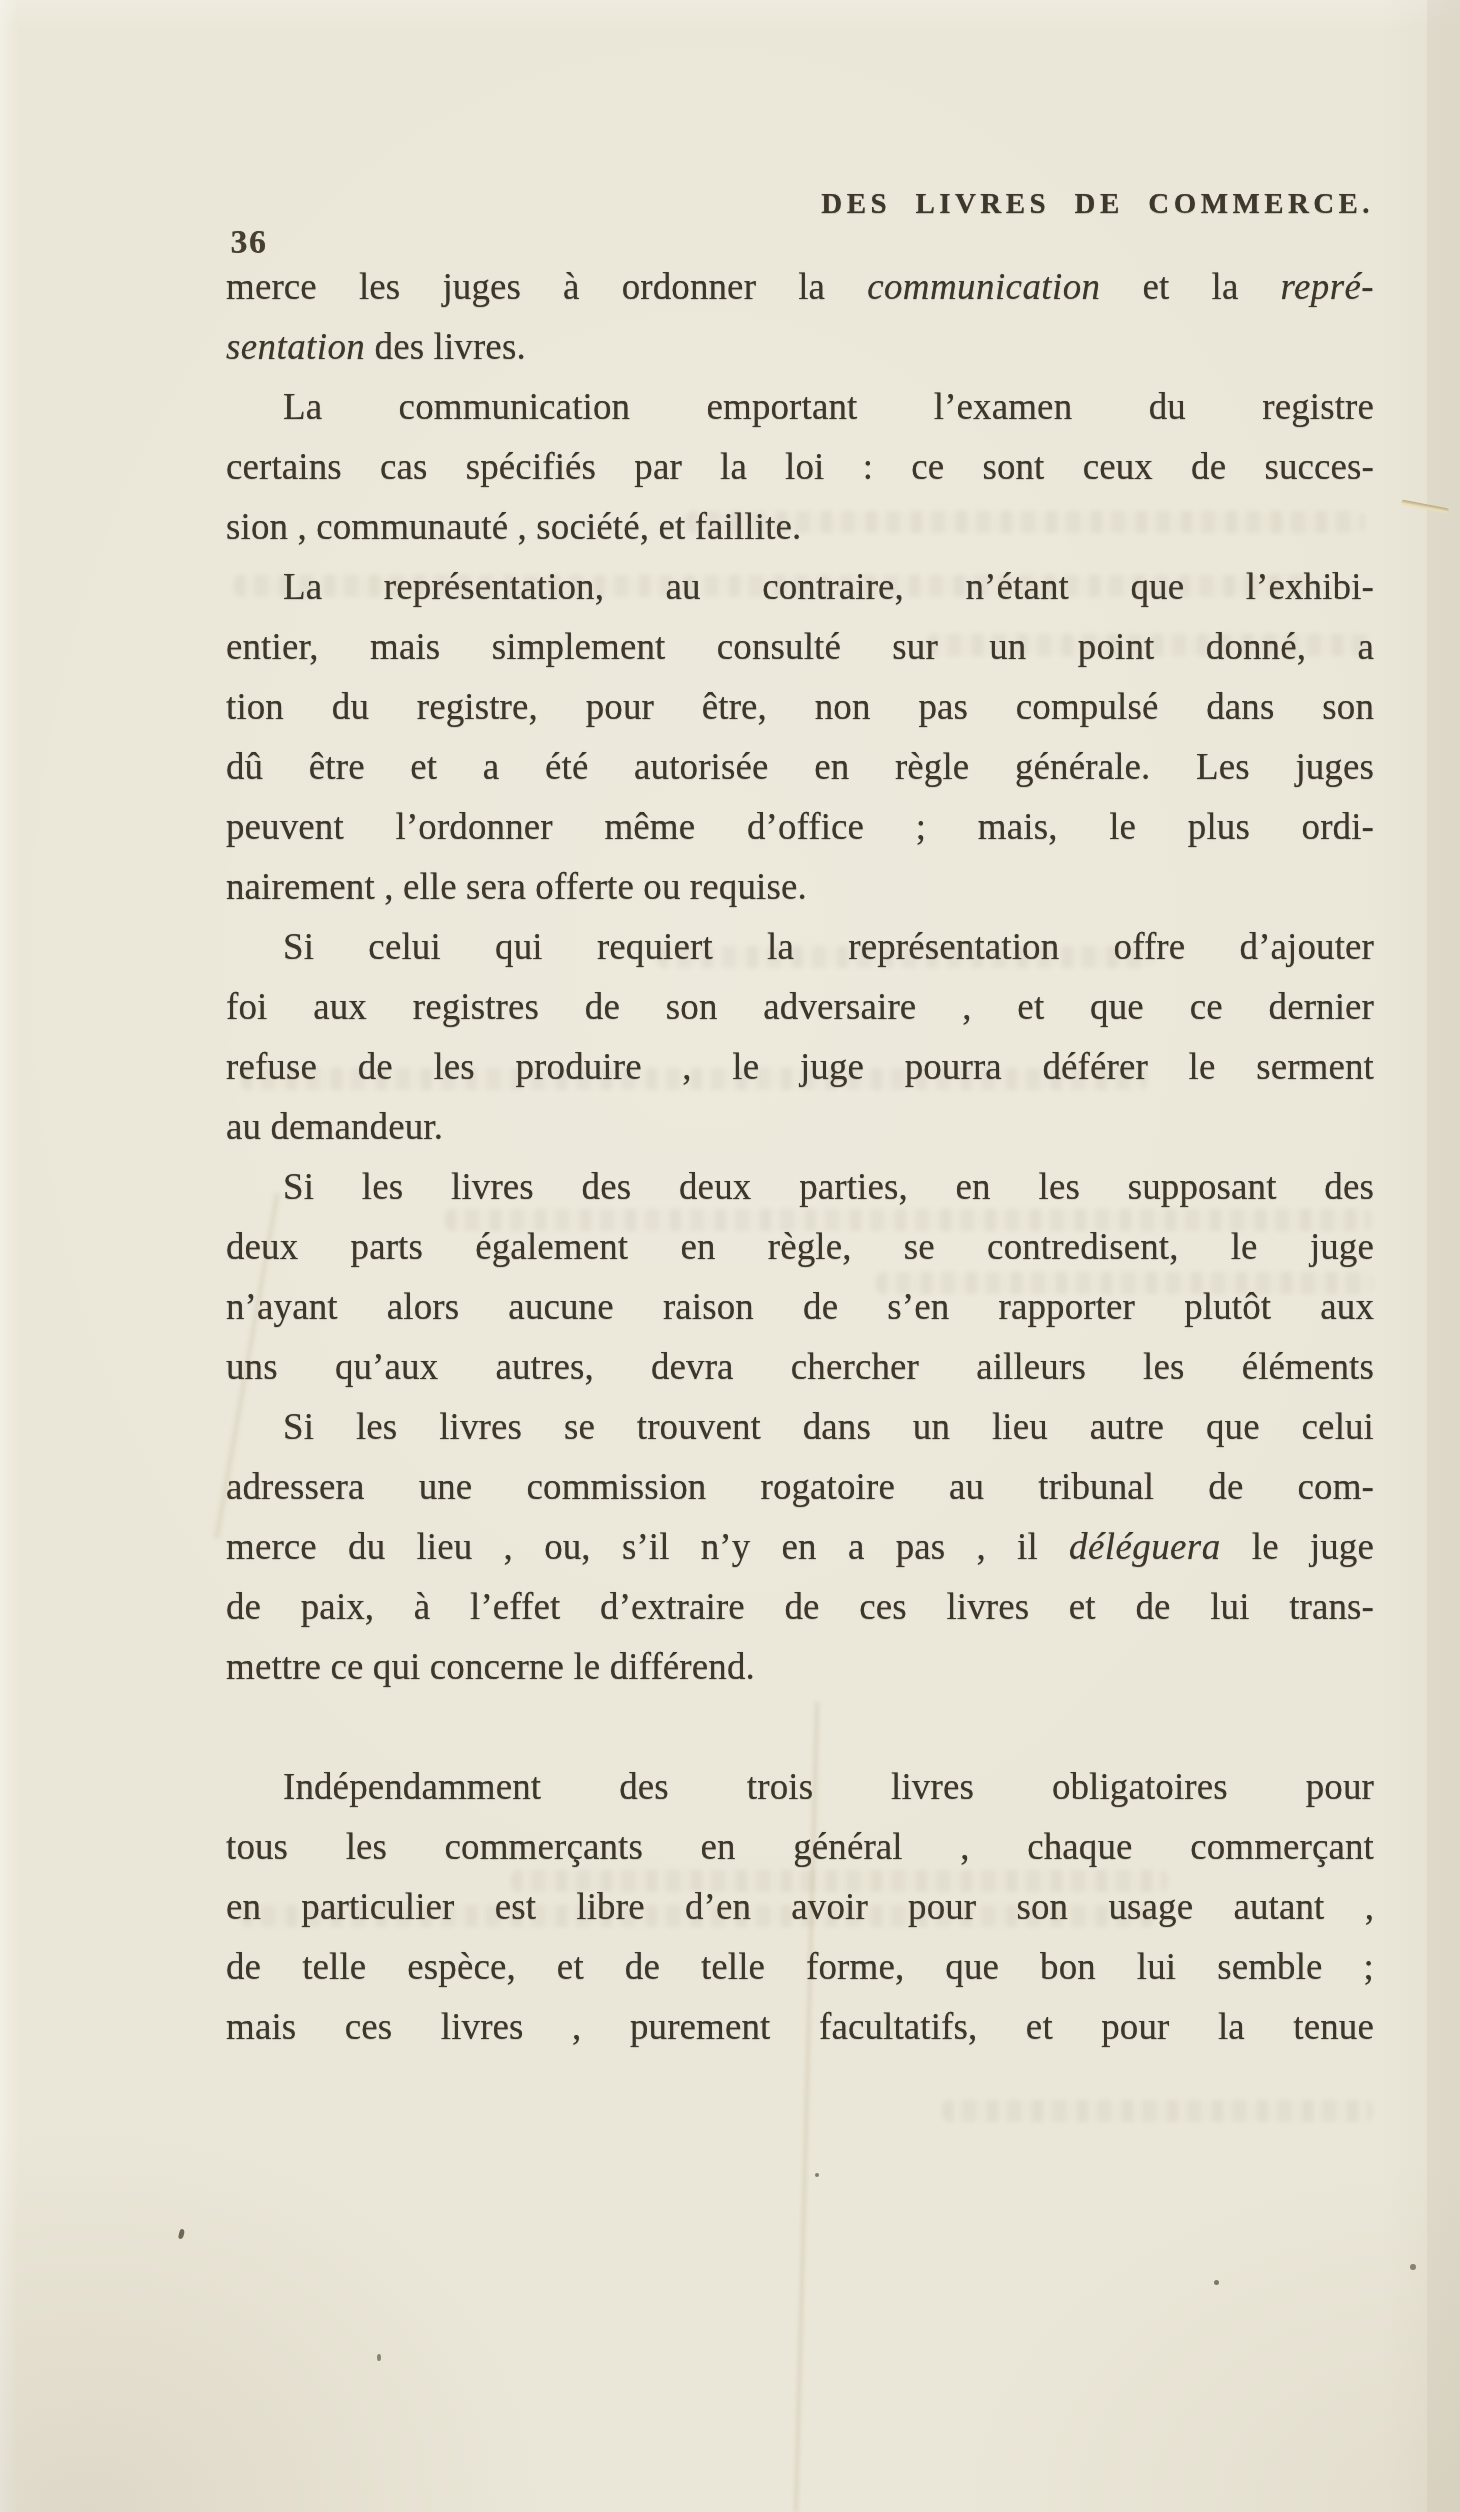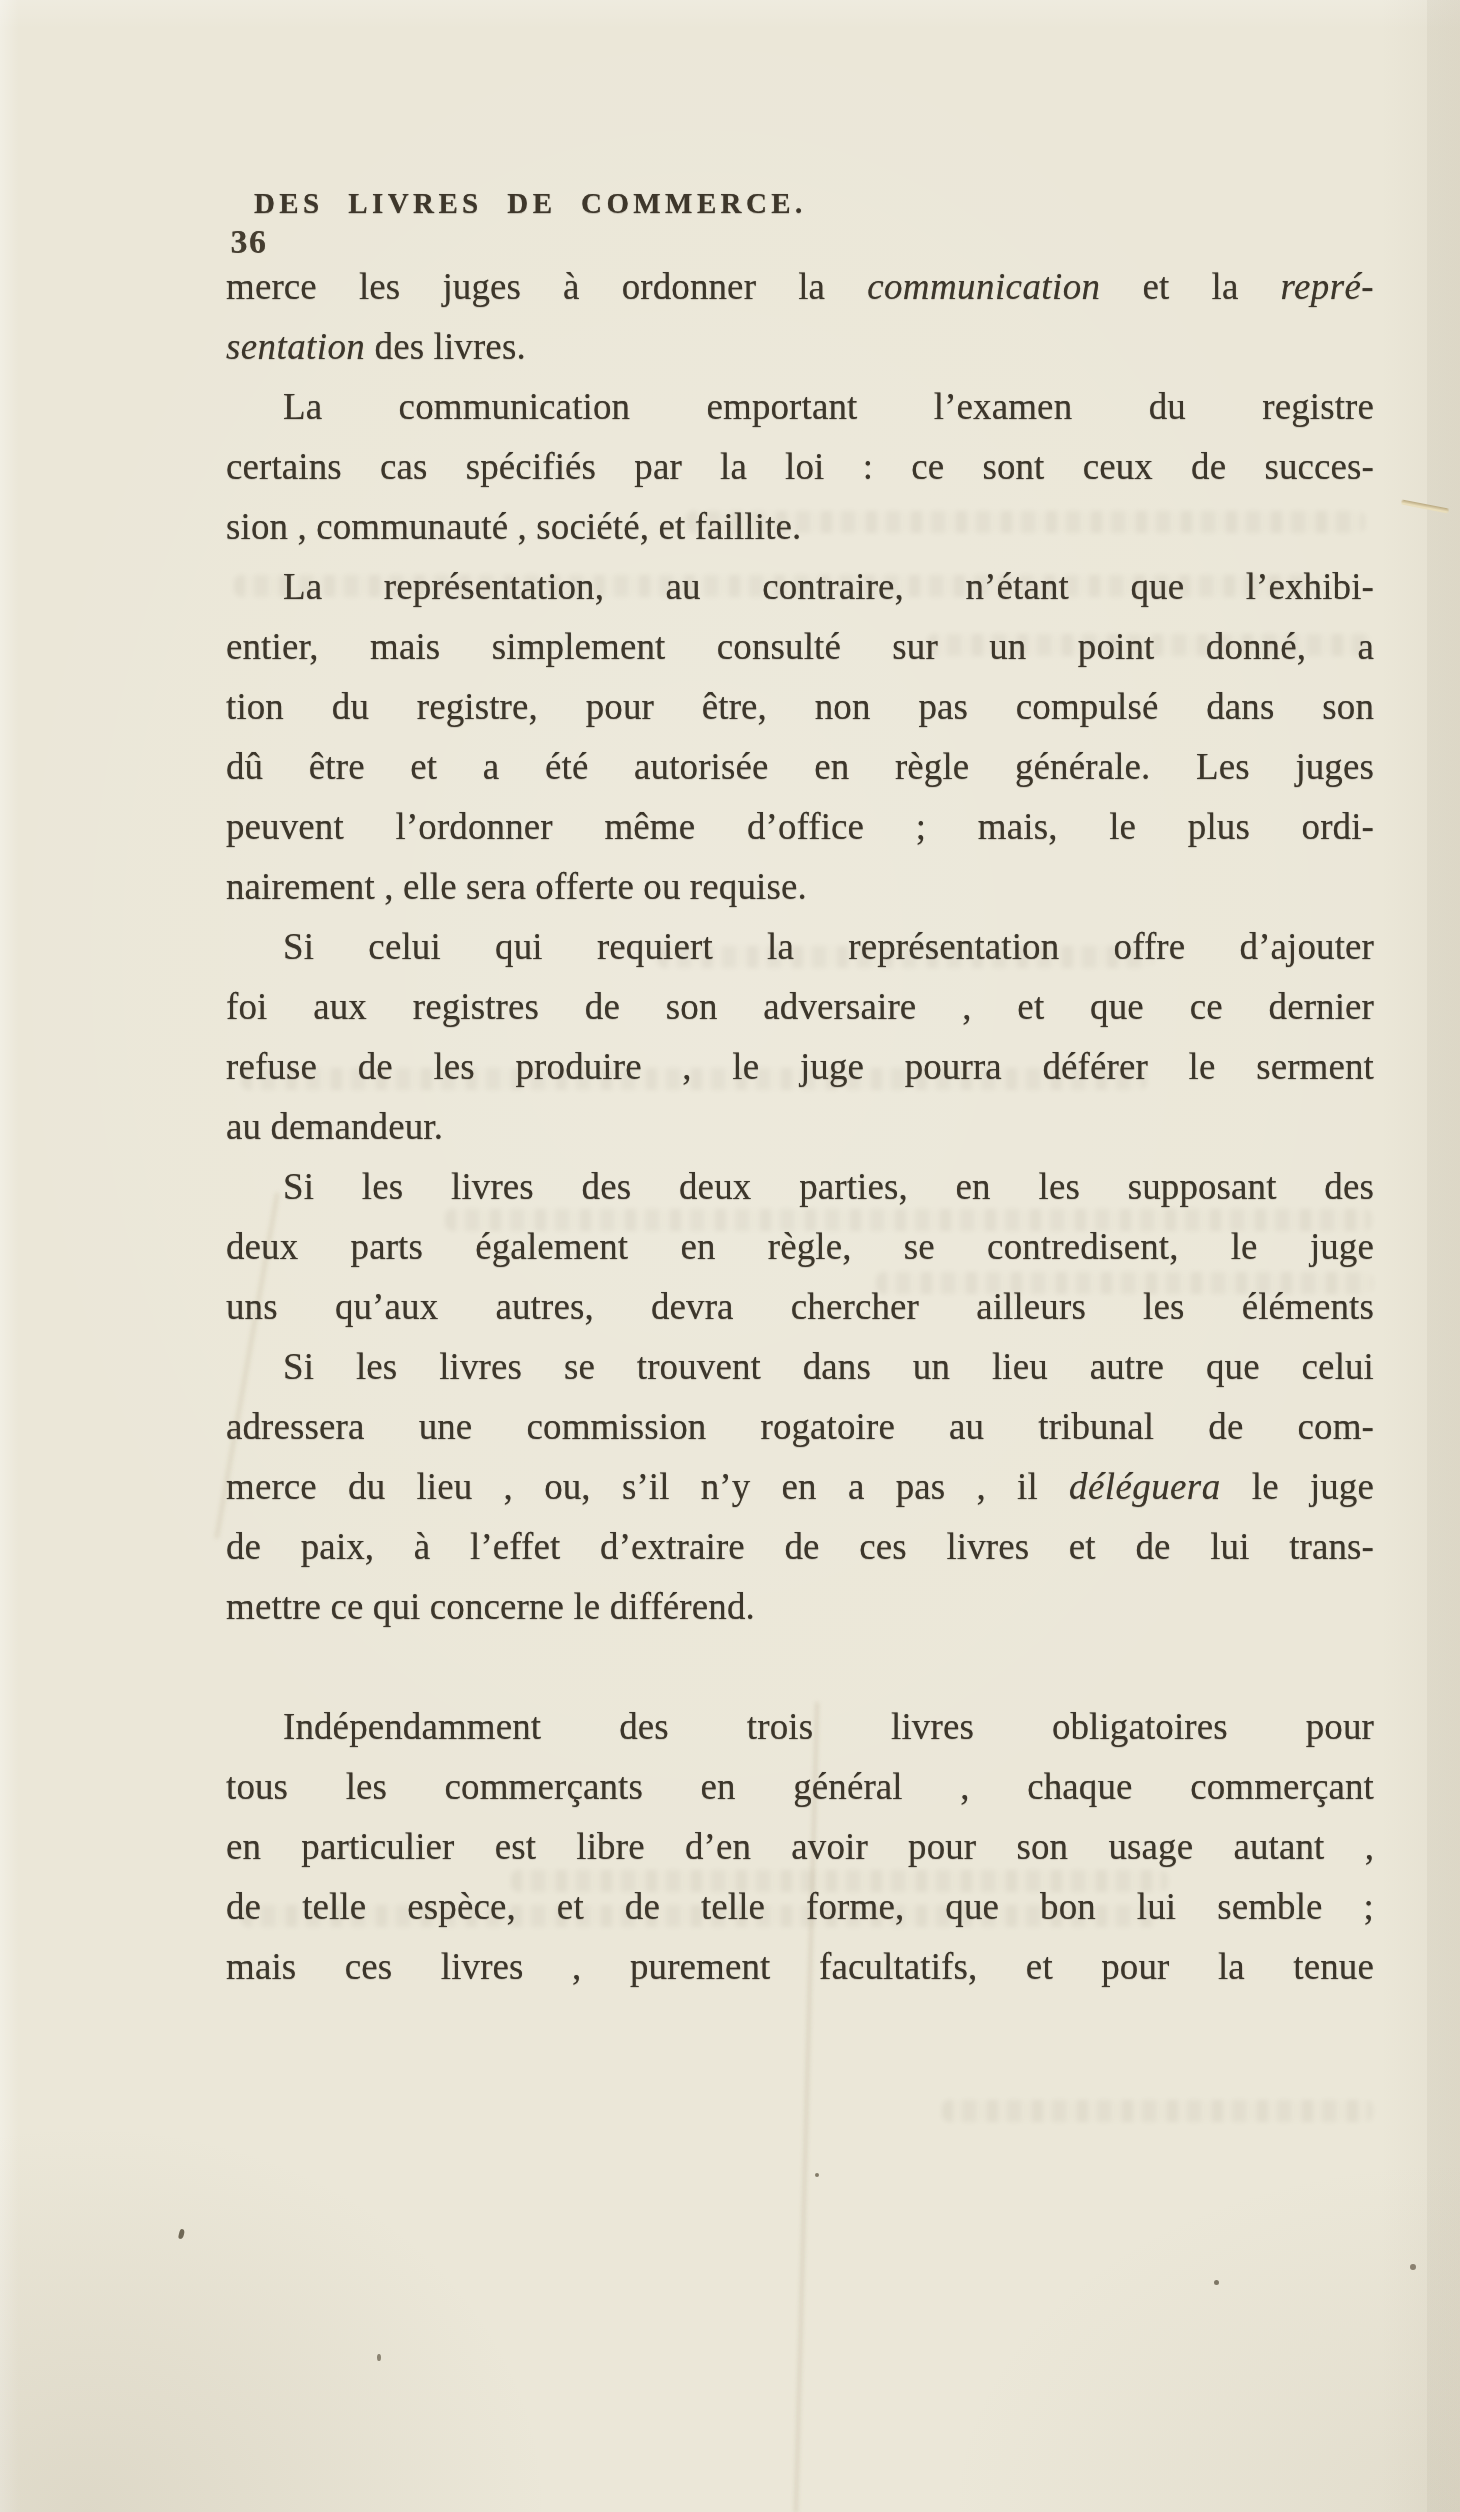--- a/index.html
+++ b/index.html
@@ -23,21 +23,21 @@
   .headrow{position:absolute;left:226px;top:184px;width:1148px;height:51px;}
   .pagenum{
     position:absolute;left:4.4px;top:0;
     font-size:34px;font-weight:700;color:#453e31;
     text-shadow:0 0 0.7px rgba(66,58,44,0.55);
     letter-spacing:1.5px;
     margin-top:39px;
   }
   .runhead{
     position:absolute;left:0;top:2.9px;width:100%;
-    text-align:left;padding-left:28px;box-sizing:border-box;
+    text-align:right;padding-left:28px;box-sizing:border-box;
     font-size:29px;font-weight:700;color:#3e372b;
     letter-spacing:4.4px;word-spacing:13px;
     text-shadow:0 0 0.7px rgba(62,55,43,0.6), 0 0.7px 0.7px rgba(62,55,43,0.2);
   }
   
   .text-block{position:absolute;left:226px;top:257px;width:1148px;}
   .line{
     height:60px;line-height:60px;
     font-size:37px;color:#3c362b;letter-spacing:0.1px;
     text-shadow:0 0 0.7px rgba(60,52,40,0.55), 0 0.7px 0.7px rgba(60,52,40,0.14);
@@ -124,20 +124,21 @@
       <div class="line j"><span>tion du registre, pour être, non pas compulsé dans son</span></div>
       <div class="line j"><span>dû être et a été autorisée en règle générale. Les juges</span></div>
       <div class="line j"><span>peuvent l’ordonner même d’office ; mais, le plus ordi-</span></div>
       <div class="line"><span>nairement , elle sera offerte ou requise.</span></div>
       <div class="line j ind"><span>Si celui qui requiert la représentation offre d’ajouter</span></div>
       <div class="line j"><span>foi aux registres de son adversaire , et que ce dernier</span></div>
       <div class="line j"><span>refuse de les produire , le juge pourra déférer le serment</span></div>
       <div class="line"><span>au demandeur.</span></div>
       <div class="line j ind"><span>Si les livres des deux parties, en les supposant des</span></div>
       <div class="line j"><span>deux parts également en règle, se contredisent, le juge</span></div>
+      <div class="line j"><span>n’ayant alors aucune raison de s’en rapporter plutôt aux</span></div>
       <div class="line j"><span>uns qu’aux autres, devra chercher ailleurs les éléments</span></div>
       <div class="line j ind"><span>Si les livres se trouvent dans un lieu autre que celui</span></div>
       <div class="line j"><span>adressera une commission rogatoire au tribunal de com-</span></div>
       <div class="line j"><span>merce du lieu , ou, s’il n’y en a pas , il </span><em>déléguera</em><span> le juge</span></div>
       <div class="line j"><span>de paix, à l’effet d’extraire de ces livres et de lui trans-</span></div>
       <div class="line"><span>mettre ce qui concerne le différend.</span></div>
       <div class="line gap"></div>
       <div class="line j ind"><span>Indépendamment des trois livres obligatoires pour</span></div>
       <div class="line j"><span>tous les commerçants en général , chaque commerçant</span></div>
       <div class="line j"><span>en particulier est libre d’en avoir pour son usage autant ,</span></div>

